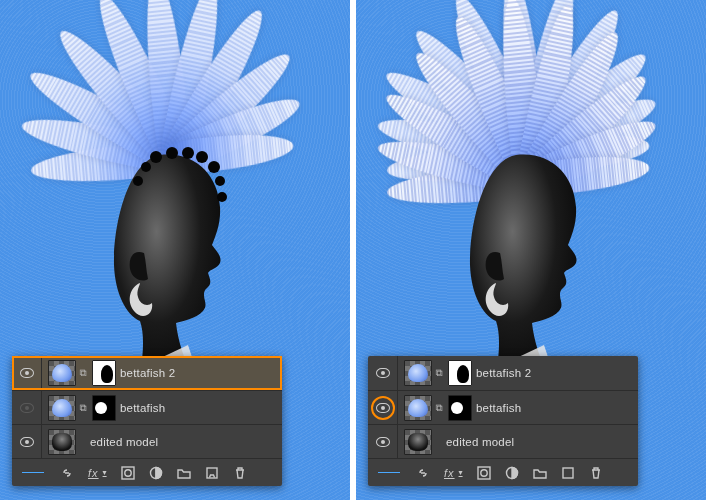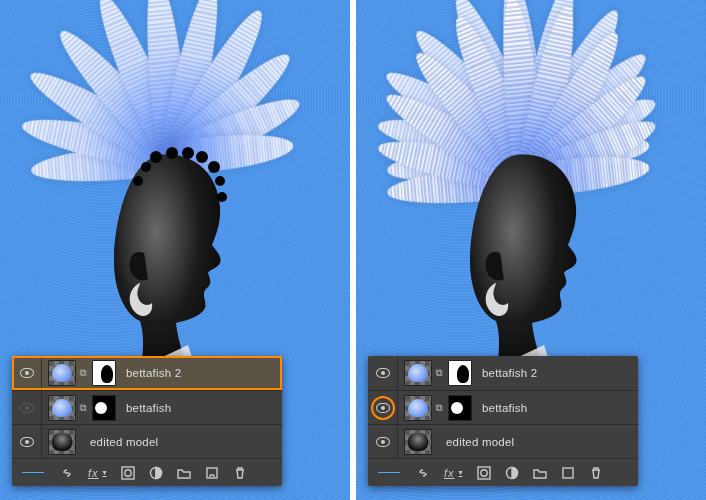--- a/index.html
+++ b/index.html
@@ -138,21 +138,21 @@
     flex:0 0 24px;height:26px;margin-left:2px;
     border:1px solid #222;background:#fff;position:relative;border-radius:1px;
   }
   .mask::after{
     content:"";position:absolute;right:2px;top:4px;width:12px;height:18px;
     background:#000;border-radius:50% 50% 40% 40%;
   }
   .mask.inv{background:#000}
   .mask.inv::after{background:#fff;left:2px;right:auto;width:12px;height:12px;top:6px;border-radius:50%}
   .name{
-    margin-left:10px;flex:1;font-size:11.5px;letter-spacing:.2px;
+    margin-left:4px;flex:1;font-size:11.5px;letter-spacing:.2px;
   }
   .row.selected{outline:2px solid #ff8a00;outline-offset:-2px;background:#5a5346}
 
   
   .ring{
     position:absolute;width:24px;height:24px;border:2px solid #ff8a00;border-radius:50%;
     left:3px; pointer-events:none;
   }
 
   

